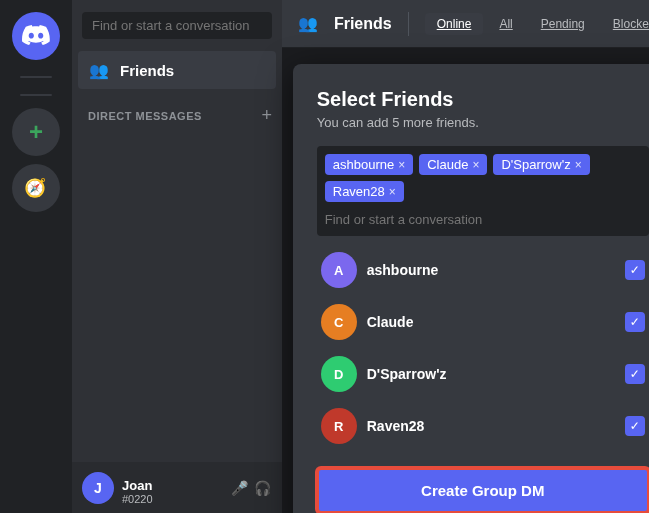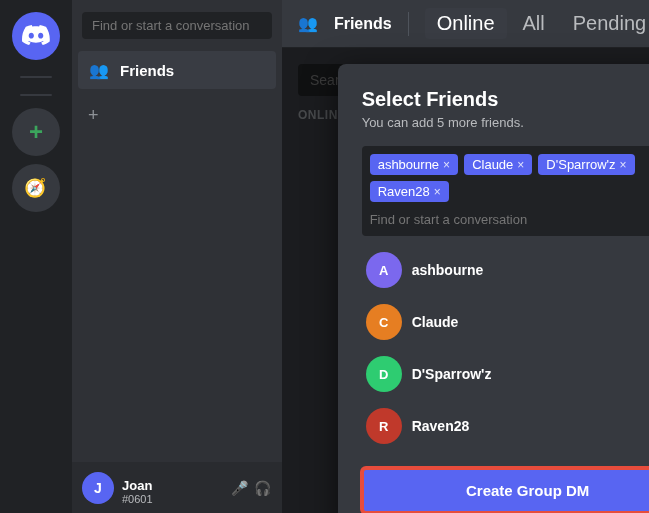--- a/index.html
+++ b/index.html
@@ -216,24 +216,25 @@
       height: 24px;
       background: #4f545c;
     }
     .header-tabs {
       display: flex;
       gap: 4px;
     }
     .header-tab {
       padding: 4px 12px;
       border-radius: 4px;
-      font-size: 20px;
+      font-size: 12px;
       font-weight: 500;
       color: #b9bbbe;
       cursor: pointer;
+      text-decoration: underline;
     }
     .header-tab.active {
       background: #393c43;
       color: #ffffff;
     }
 
     
     .main-body {
       flex: 1;
       display: flex;
@@ -408,30 +409,31 @@
 
 <div class="dm-panel">
   <div class="dm-search-bar">
     <input class="dm-search-input" type="text" placeholder="Find or start a conversation" style="">
   </div>
   <div class="dm-friends-item">
     <div class="dm-friends-icon">👥</div>
     <span class="dm-friends-label">Friends</span>
   </div>
   <div class="dm-section-header">
+    <span class="dm-section-title">DIRECT MESSAGES</span>
     <span class="dm-section-add">+</span>
   </div>
 
   <div class="dm-user-footer">
     <div class="dm-user-avatar">
       <span>J</span>
     </div>
     <div class="dm-user-info">
       <div class="dm-user-name">Joan</div>
-      <div class="dm-user-tag">#0601</div>
+      <div class="dm-user-tag">#0220</div>
     </div>
     <div class="dm-user-controls">
       <span class="dm-control-icon">🎤</span>
       <span class="dm-control-icon">🎧</span>
     </div>
   </div>
 </div>
 
 <div class="main-content">
 

